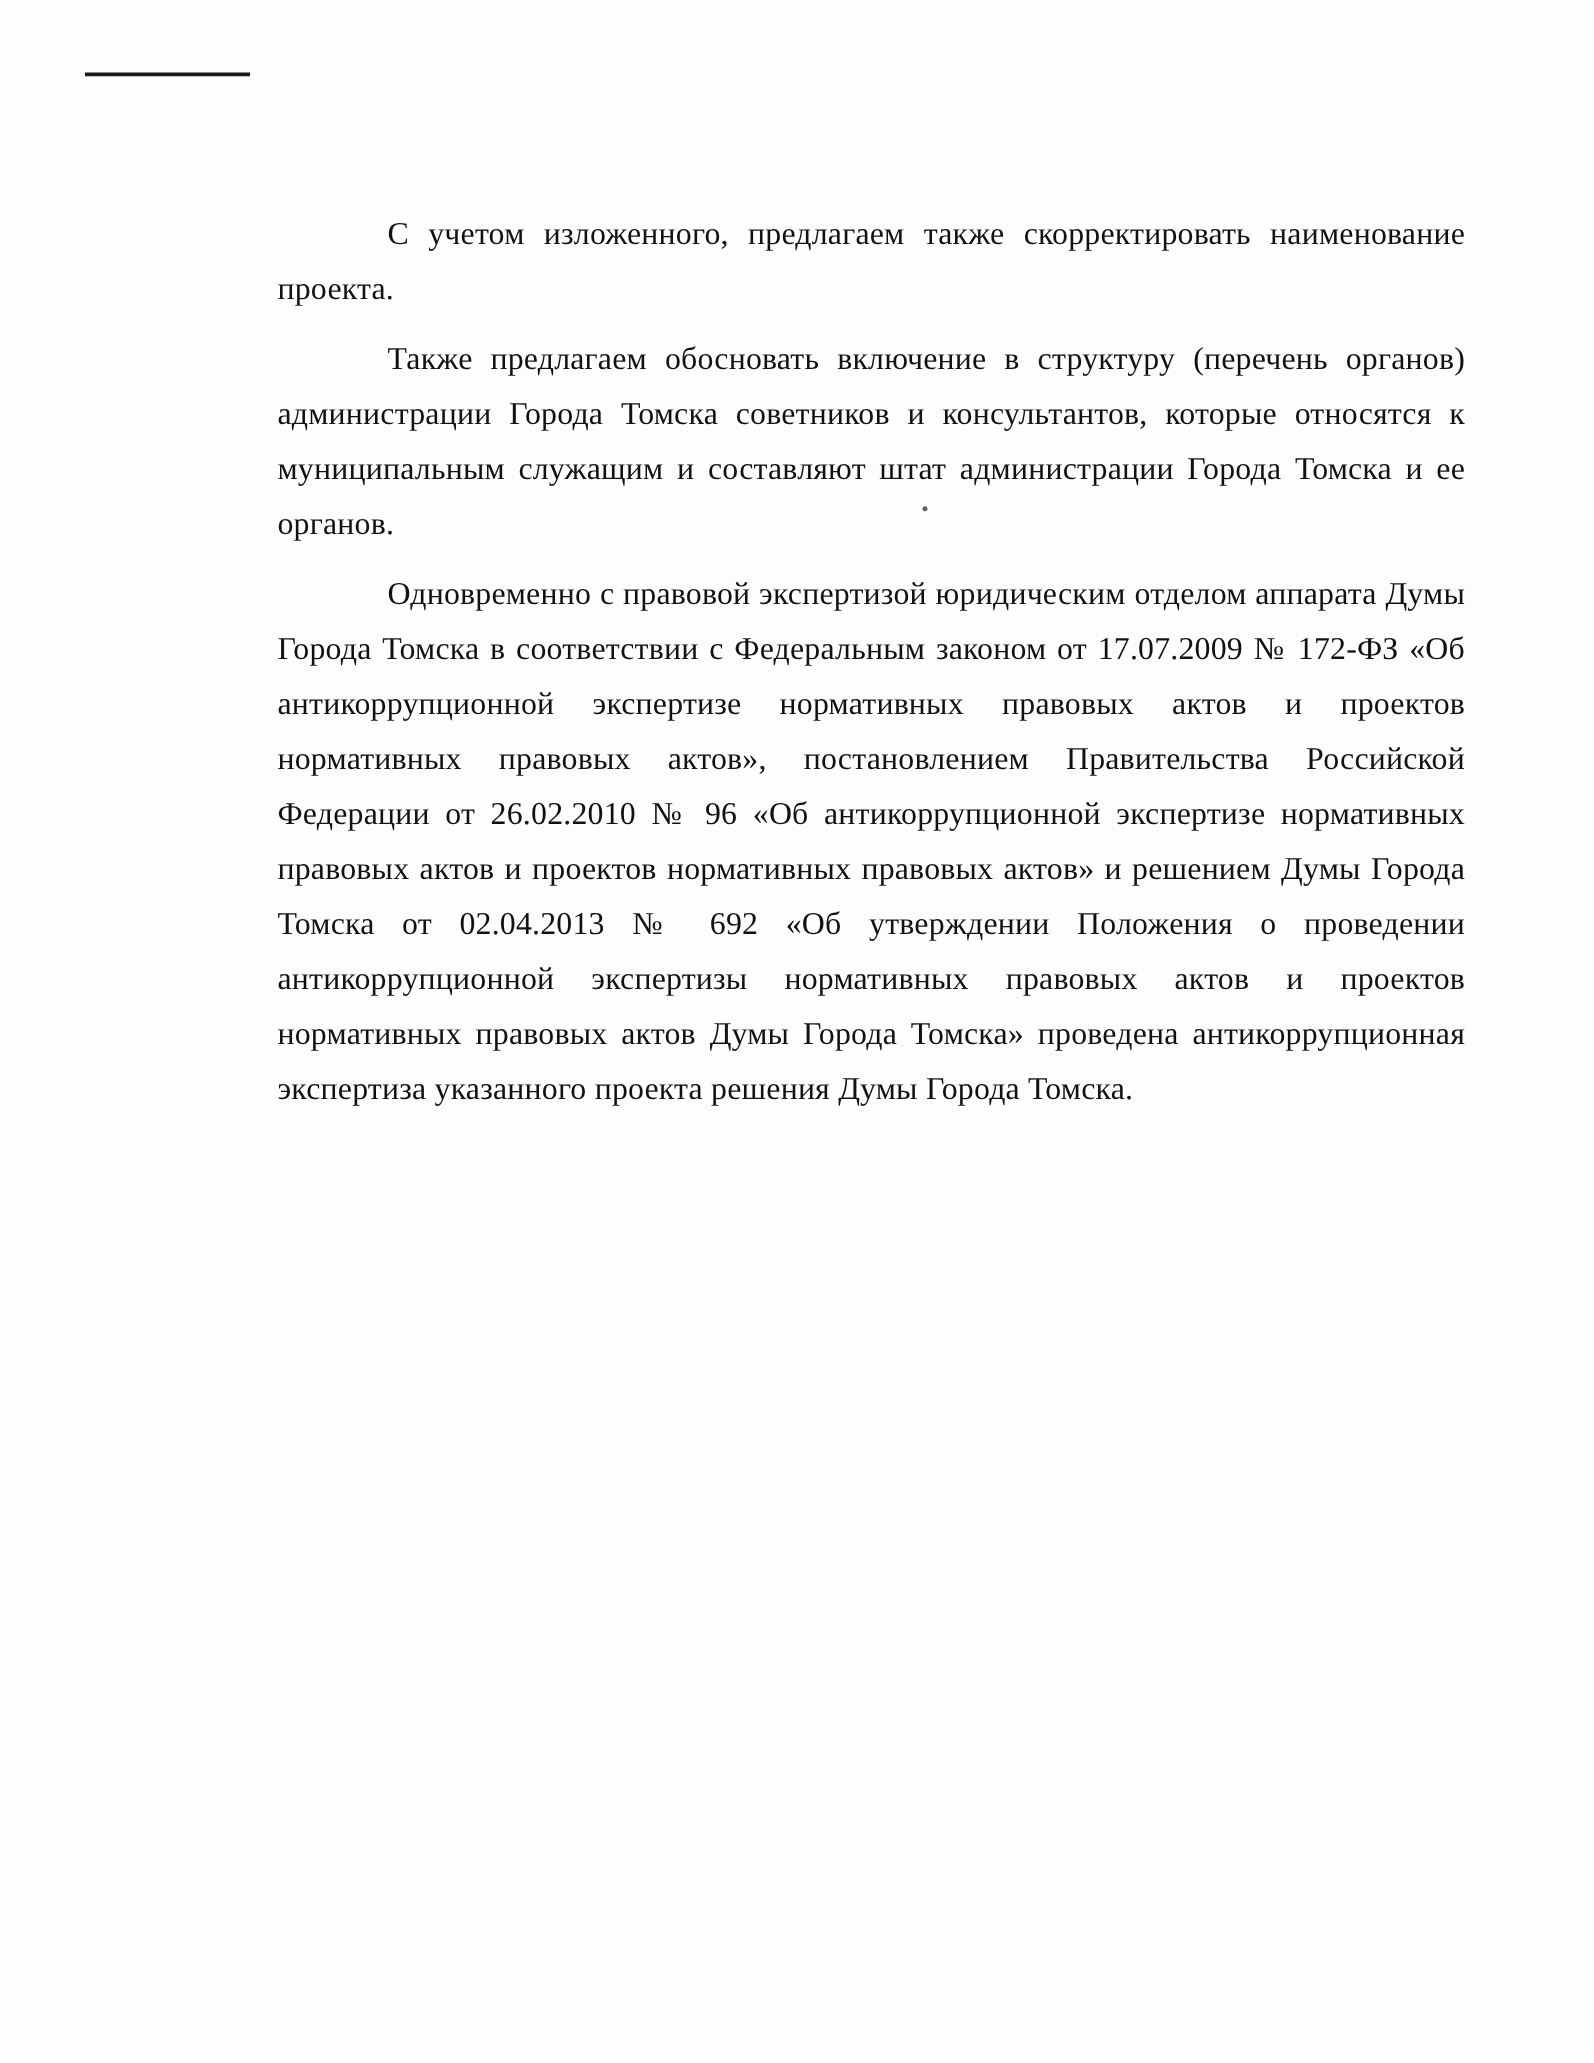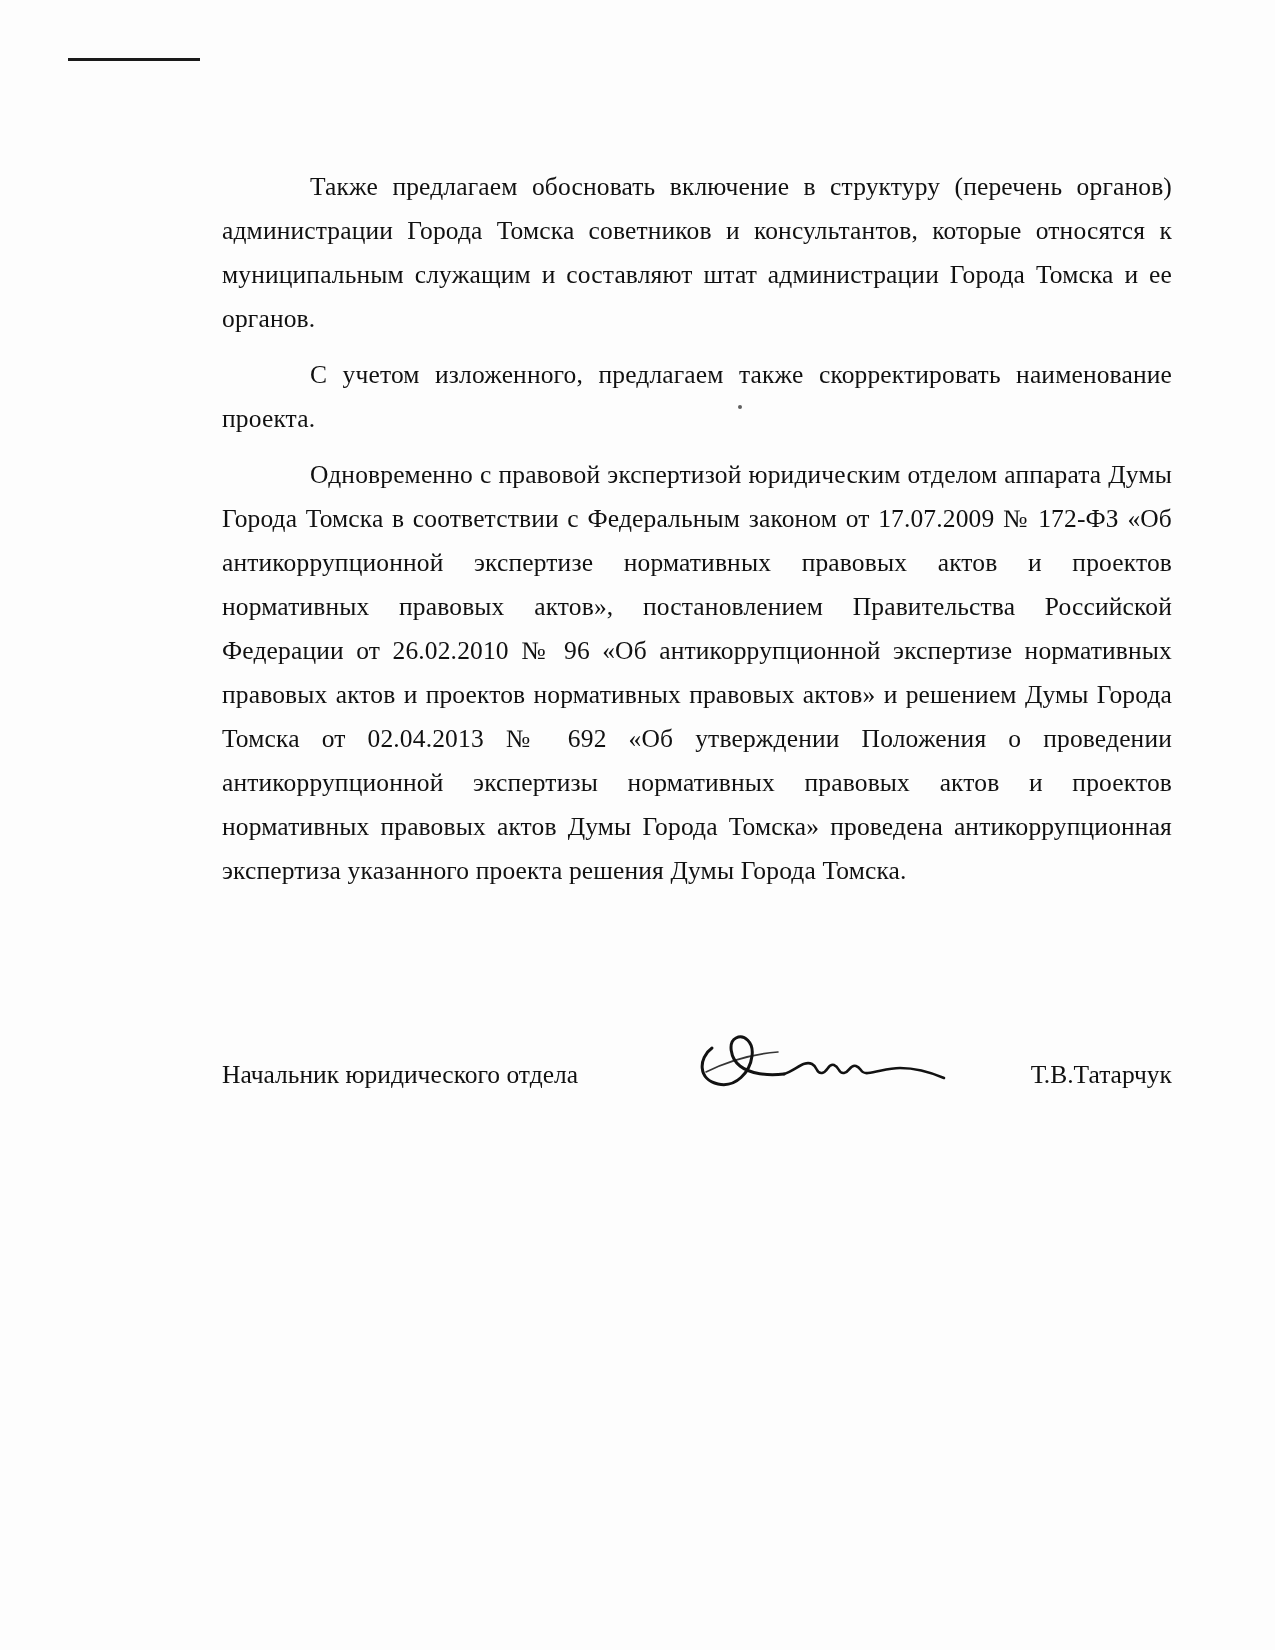--- a/index.html
+++ b/index.html
@@ -102,34 +102,21 @@
   }
 </style>
 </head>
 <body>
 
 <div class="page">
 
   <div class="top-rule"></div>
 
   <div class="doc-body">
+    <p class="para">С учетом изложенного, предлагаем также скорректировать наименование проекта.</p>
     <p class="para">Также предлагаем обосновать включение в структуру (перечень органов) администрации Города Томска советников и консультантов, которые относятся к муниципальным служащим и составляют штат администрации  Города Томска и ее органов.</p>
-    <p class="para">С учетом изложенного, предлагаем также скорректировать наименование проекта.</p>
     <p class="para">Одновременно с правовой экспертизой юридическим отделом аппарата Думы Города Томска в соответствии с Федеральным законом от 17.07.2009 № 172-ФЗ «Об антикоррупционной экспертизе нормативных правовых актов и проектов нормативных правовых актов», постановлением Правительства Российской Федерации от 26.02.2010 № 96 «Об антикоррупционной экспертизе нормативных правовых актов и проектов нормативных правовых актов» и решением Думы Города Томска от 02.04.2013 № 692 «Об утверждении Положения о проведении антикоррупционной экспертизы нормативных правовых актов и проектов нормативных правовых актов Думы Города Томска»  проведена антикоррупционная экспертиза указанного проекта решения Думы Города Томска.</p>
   </div>
 
   <div class="stray-dot"></div>
 
-  <div class="signature-row">
-    <div class="sign-title">Начальник юридического отдела</div>
-
-    <div class="sign-mark">
-      <svg width="280" height="66" viewBox="0 0 280 66" fill="none" xmlns="http://www.w3.org/2000/svg">
-        <path d="M20 20 C6 30, 6 52, 26 56 C44 60, 58 44, 60 28 C62 14, 52 6, 44 10 C36 14, 38 30, 48 38 C58 46, 76 48, 92 46" stroke="#121212" stroke-width="3" stroke-linecap="round" fill="none"></path>
-        <path d="M92 46 C104 42, 112 32, 120 36 C126 39, 124 46, 130 45 C136 44, 136 35, 142 37 C148 39, 146 46, 152 45 C158 44, 158 36, 164 38 C170 40, 168 46, 176 45 C186 44, 196 40, 208 40 C224 40, 238 44, 252 50" stroke="#121212" stroke-width="2.6" stroke-linecap="round" fill="none"></path>
-        <path d="M14 44 C34 34, 60 26, 86 24" stroke="#121212" stroke-width="1.6" stroke-linecap="round" fill="none" opacity="0.85"></path>
-      </svg>
-    </div>
-
-    <div class="sign-name">Т.В.Татарчук</div>
-  </div>
 
 </div>
 
 </body></html>

